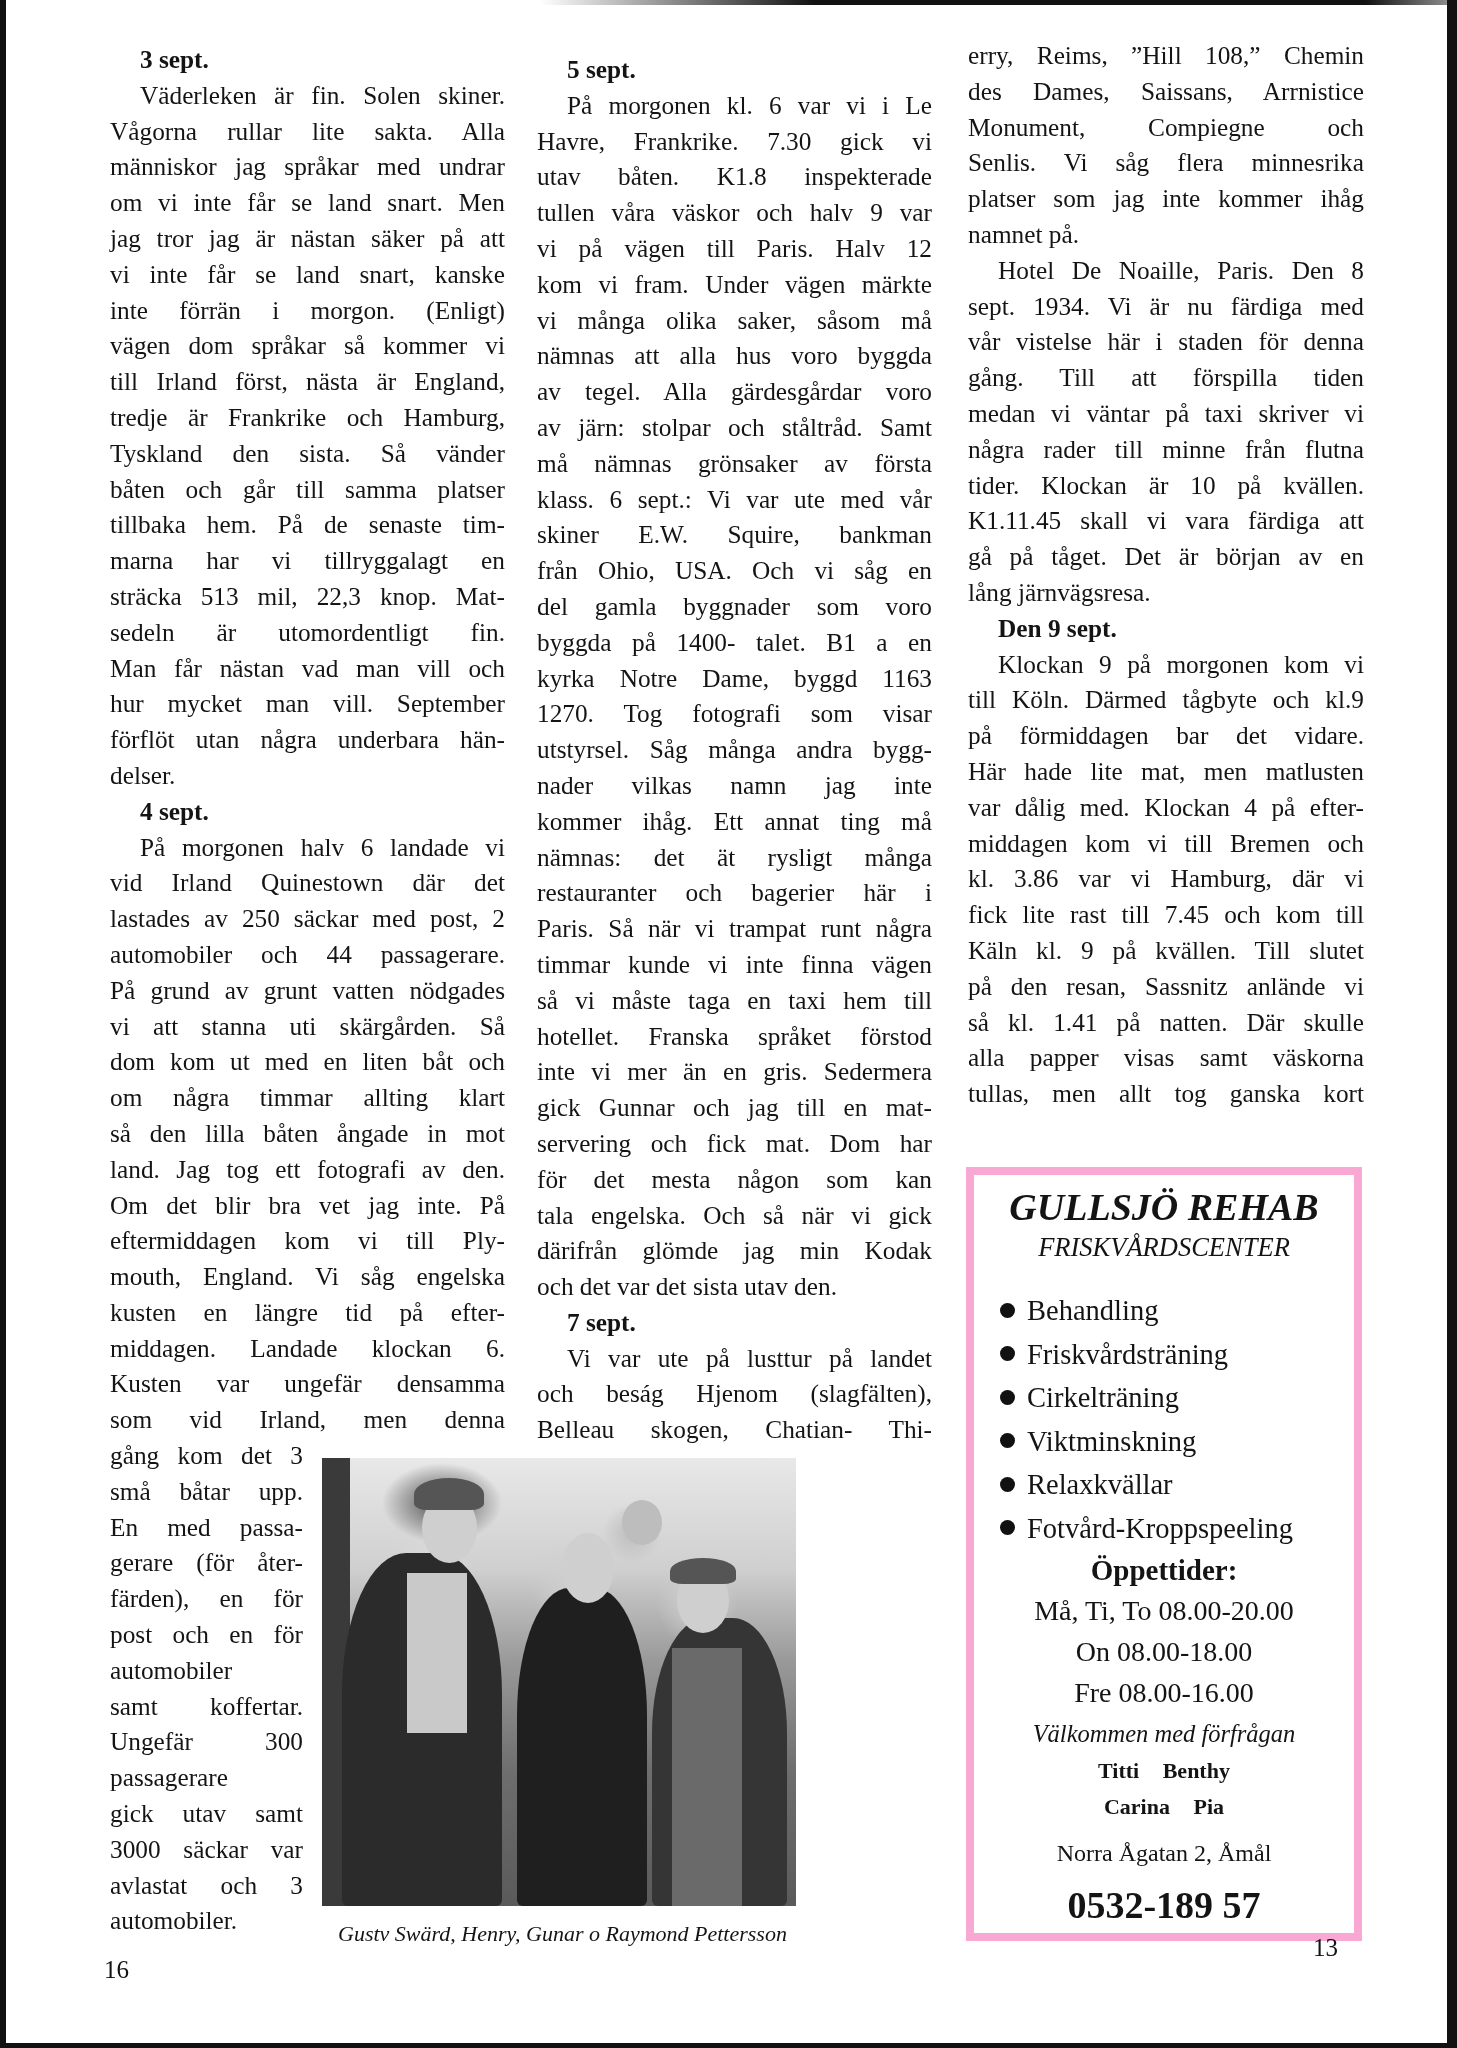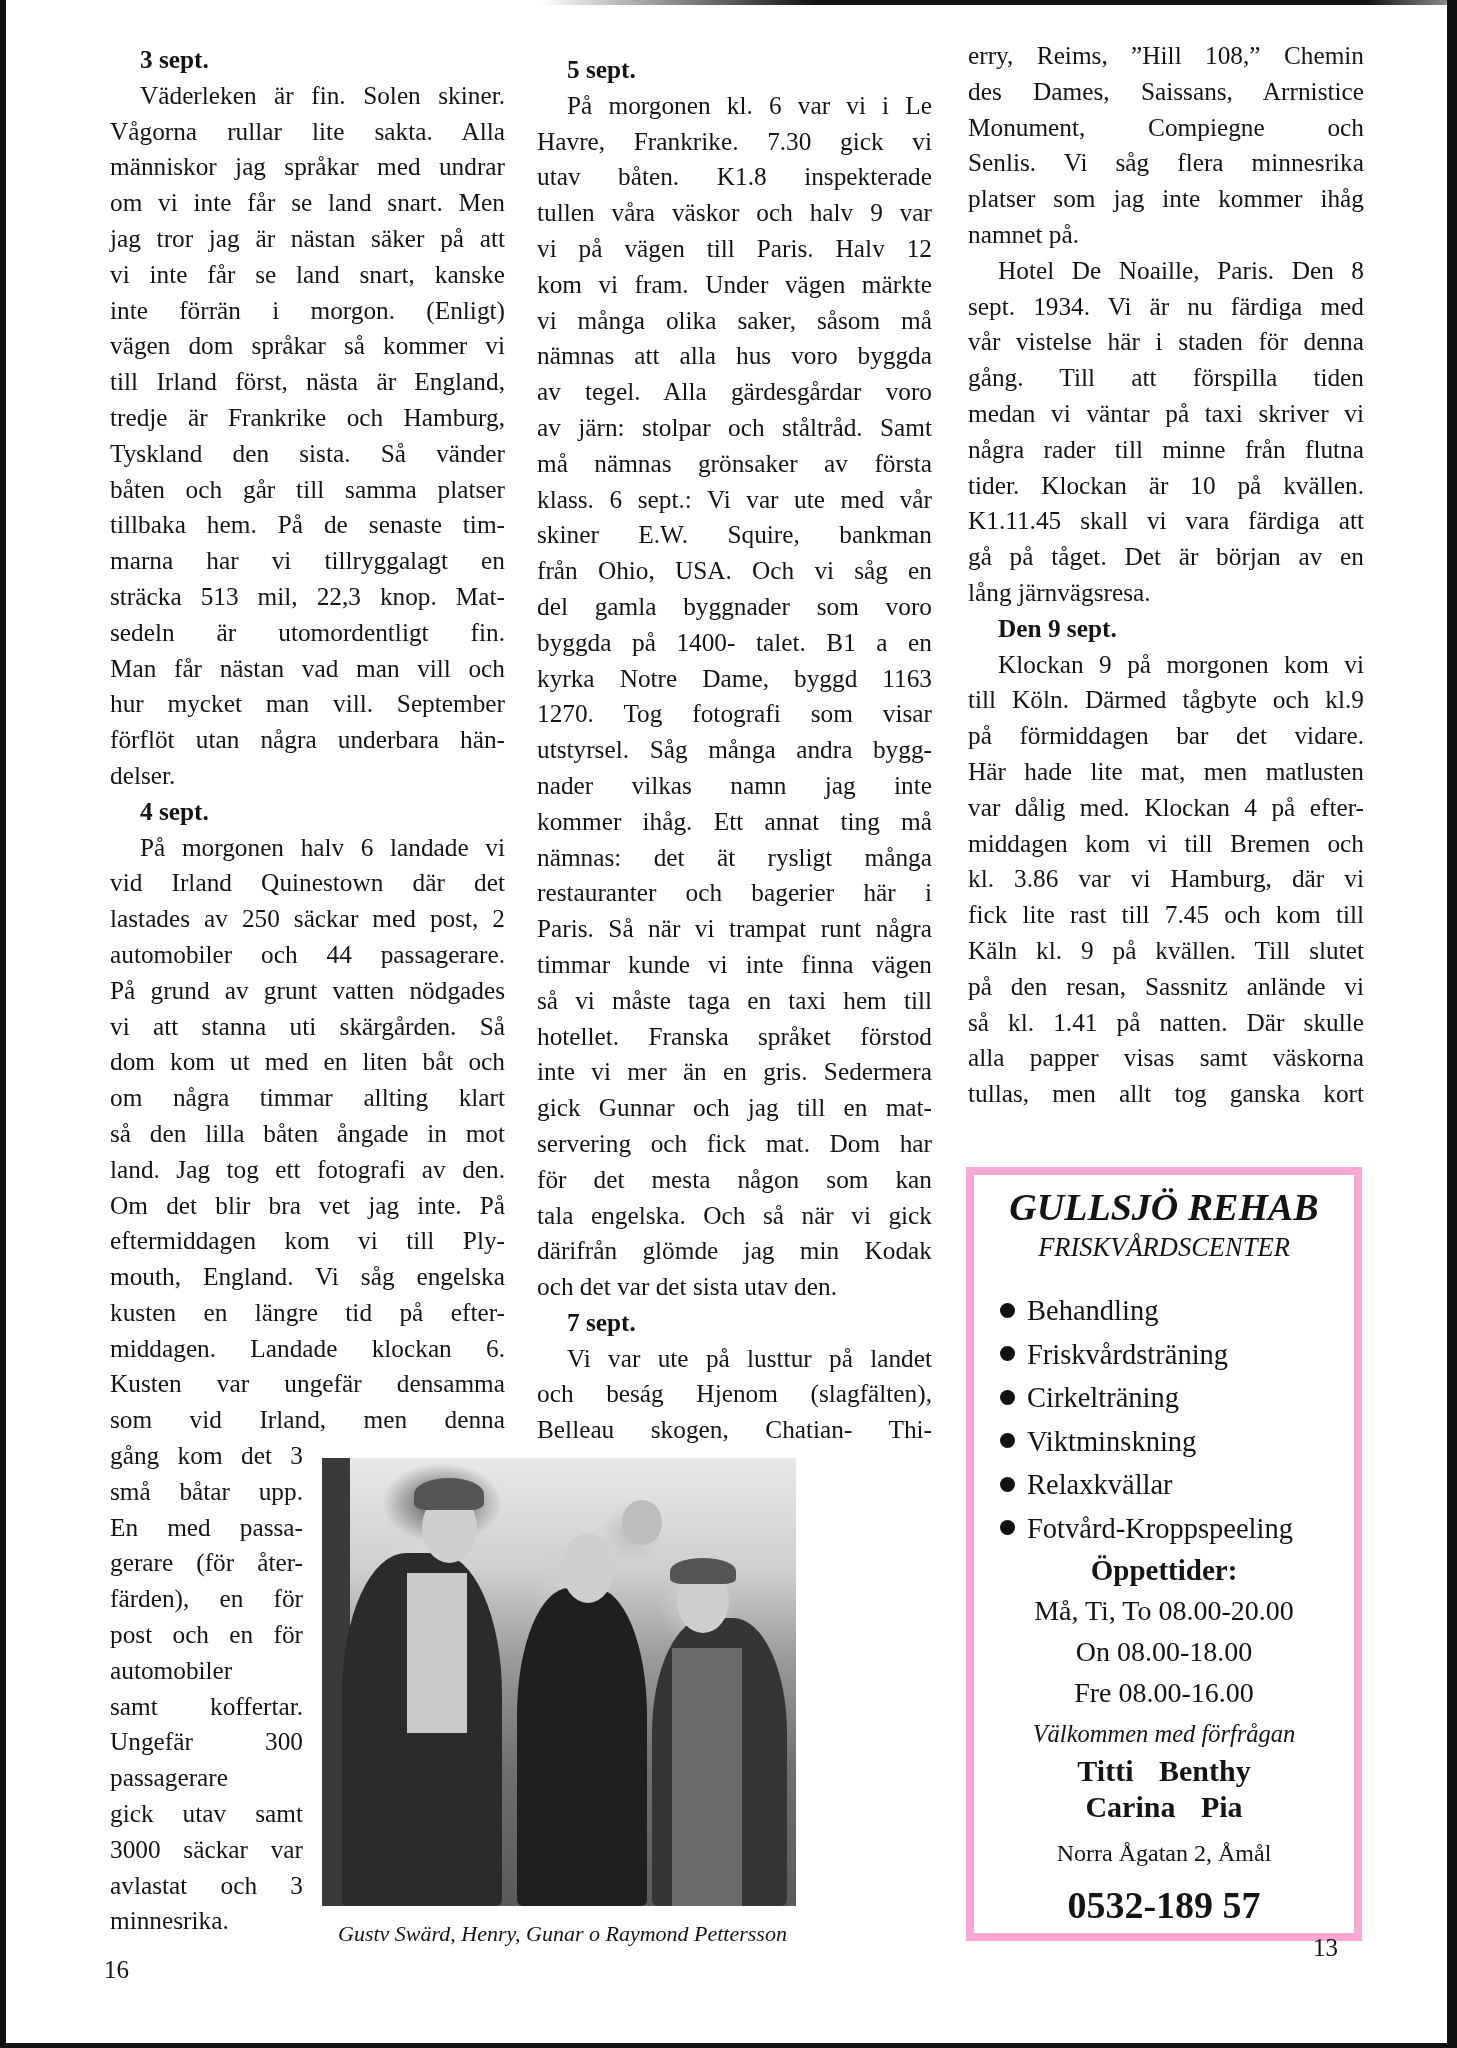--- a/index.html
+++ b/index.html
@@ -57,21 +57,21 @@
   }
   .ad .title { font-size: 38px; font-weight: bold; font-style: italic; margin-top: 10px; line-height: 44px; }
   .ad .subtitle { font-size: 26.5px; font-style: italic; line-height: 32px; margin-top: 2px; }
   .ad ul { list-style: none; margin: 26px 0 0 26px; padding: 0; text-align: left; }
   .ad li { font-size: 28.5px; line-height: 43.5px; white-space: nowrap; }
   .ad li .dot { display: inline-block; width: 15px; height: 15px; background: #111; border-radius: 50%;
     margin-right: 12px; vertical-align: middle; position: relative; top: -3px; }
   .ad .hours-h { font-size: 29px; font-weight: bold; line-height: 40px; margin-top: 0px; }
   .ad .hours { font-size: 28px; line-height: 41px; }
   .ad .welcome { font-size: 24.5px; font-style: italic; line-height: 38px; margin-top: 2px; }
-  .ad .names { font-size: 30px; font-weight: bold; line-height: 36px; word-spacing: 18px; font-family: Liberation Serif, serif; }
+  .ad .names { font-size: 22px; font-weight: bold; line-height: 36px; word-spacing: 18px; font-family: Liberation Serif, serif; }
   .ad .addr { font-size: 24px; line-height: 40px; margin-top: 8px; }
   .ad .phone { font-size: 38px; font-weight: bold; line-height: 48px; margin-top: 8px; }
 </style>
 </head>
 <body>
 
 <div class="edge-left"></div>
 <div class="edge-top"></div>
 <div class="edge-right"></div>
 <div class="edge-bottom"></div>
@@ -127,21 +127,21 @@
       <span class="l">gerare (för åter-</span>
       <span class="l">färden), en för</span>
       <span class="l">post och en för</span>
       <span class="l">automobiler</span>
       <span class="l">samt koffertar.</span>
       <span class="l">Ungefär 300</span>
       <span class="l">passagerare</span>
       <span class="l">gick utav samt</span>
       <span class="l">3000 säckar var</span>
       <span class="l">avlastat och 3</span>
-      <span class="l last">minnesrika.</span>
+      <span class="l last">automobiler.</span>
     </div>
 </div>
 
 <div class="col" id="col2">
   <span class="h">5 sept.</span>
   <div>
       <span class="l ind">På morgonen kl. 6 var vi i Le</span>
       <span class="l">Havre, Frankrike. 7.30 gick vi</span>
       <span class="l">utav båten. K1.8 inspekterade</span>
       <span class="l">tullen våra väskor och halv 9 var</span>

